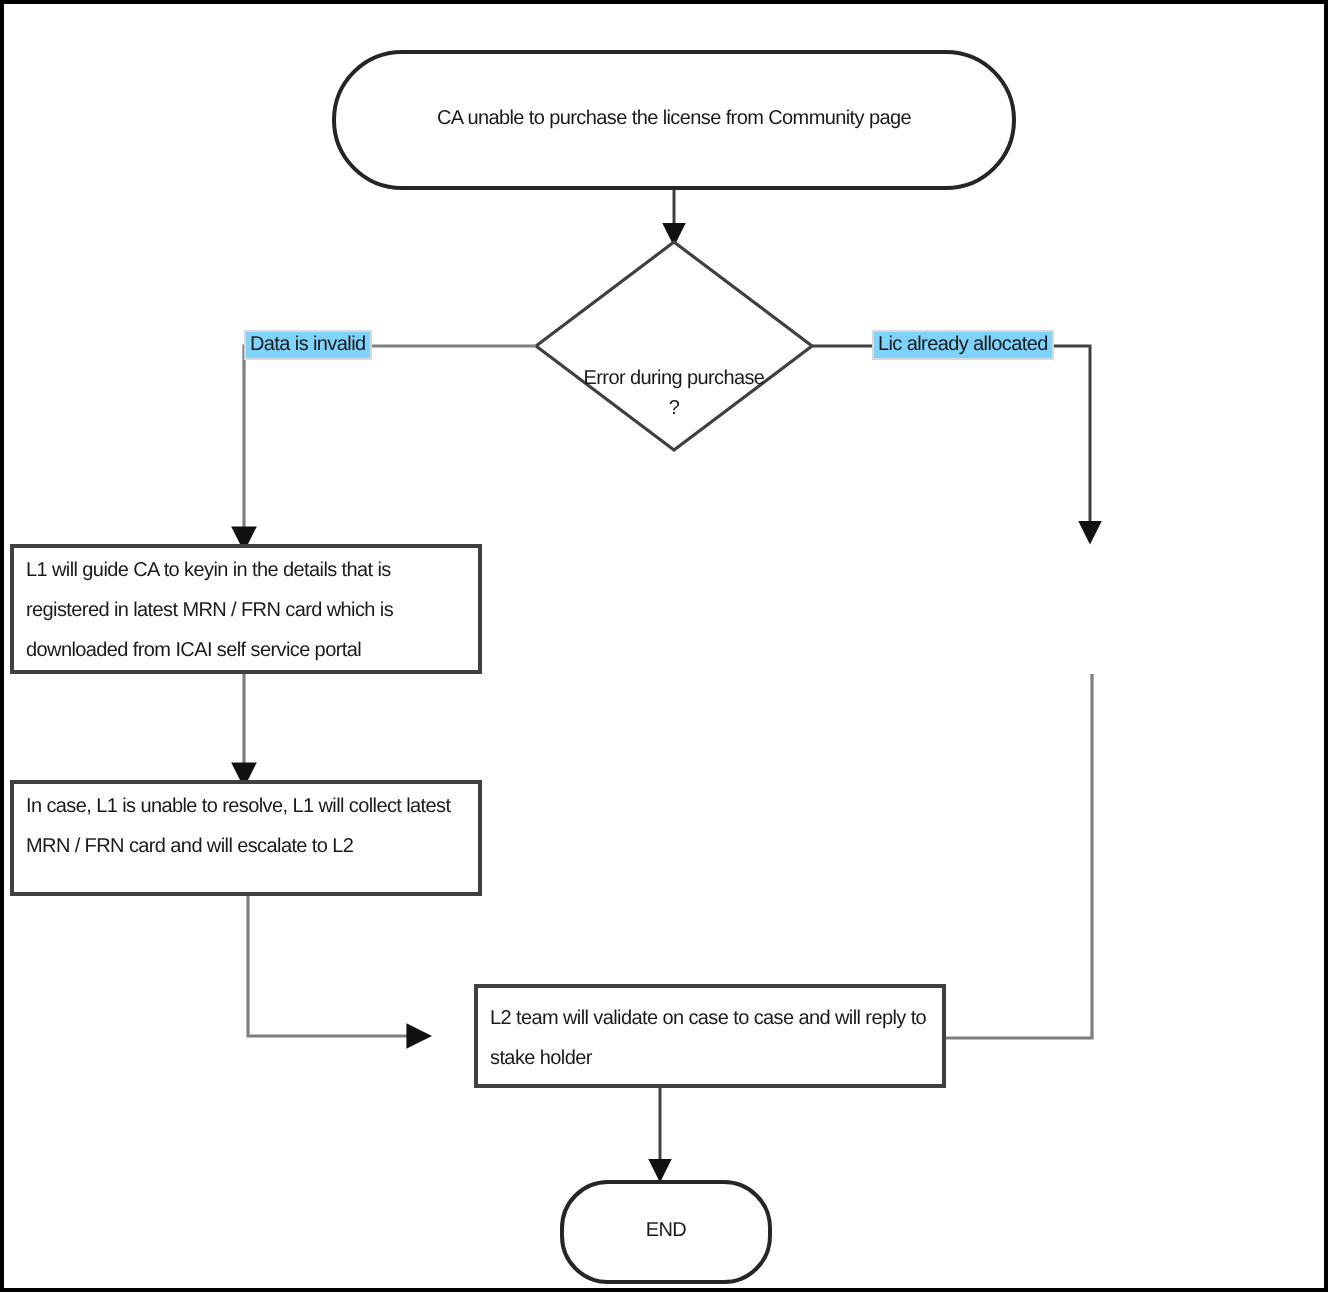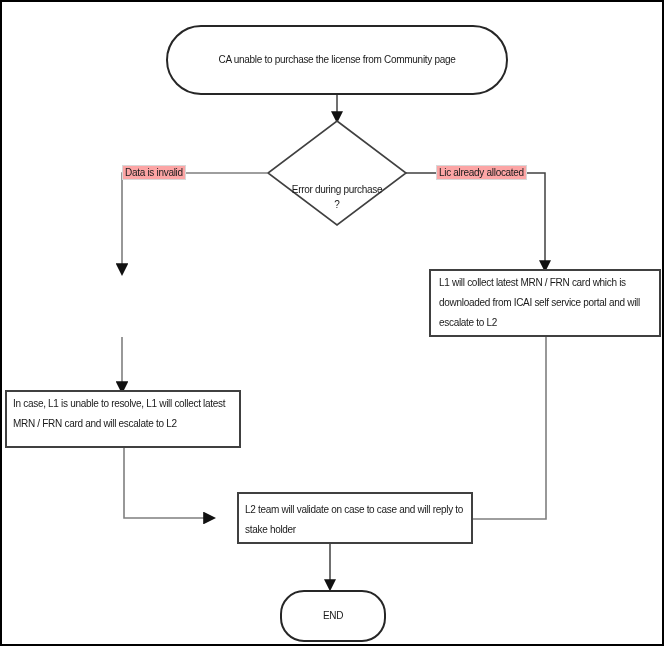--- a/index.html
+++ b/index.html
@@ -70,21 +70,21 @@
     text-align: center;
     color: #1a1a1a;
     font-size: 10px;
     letter-spacing: -0.3px;
     line-height: 15px;
     white-space: pre-line;
     margin-top: 24px;
   }
   .branch-label {
     position: absolute;
-    background: #fca5a5;
+    background: #7dd3fc;
     border: 1px solid #d8d8d8;
     color: #1a1a1a;
     font-size: 10px;
     letter-spacing: -0.3px;
     line-height: 13px;
     padding: 0 2px;
     white-space: nowrap;
   }
   .label-left  { left: 120px; top: 163px; }
   .label-right { left: 434px; top: 163px; }
@@ -123,24 +123,24 @@
   </div>
 
   <div class="decision-text">
     <span>Error during purchase
 ?</span>
   </div>
 
   <div class="branch-label label-left">Data is invalid</div>
   <div class="branch-label label-right">Lic already allocated</div>
 
+  <div class="node process box-left1">L1 will guide CA to keyin in the details that is registered in latest MRN / FRN card which is downloaded from ICAI self service portal</div>
 
   <div class="node process box-left2">In case, L1 is unable to resolve, L1 will collect latest MRN / FRN card and will escalate to L2</div>
 
-  <div class="node process box-right">L1 will collect latest MRN / FRN card which is downloaded from ICAI self service portal and will escalate to L2</div>
 
   <div class="node process box-merge">L2 team will validate on case to case and will reply to stake holder</div>
 
   <div class="node terminator end-node">
     <span>END</span>
   </div>
 
 </div>
 
 </body></html>

